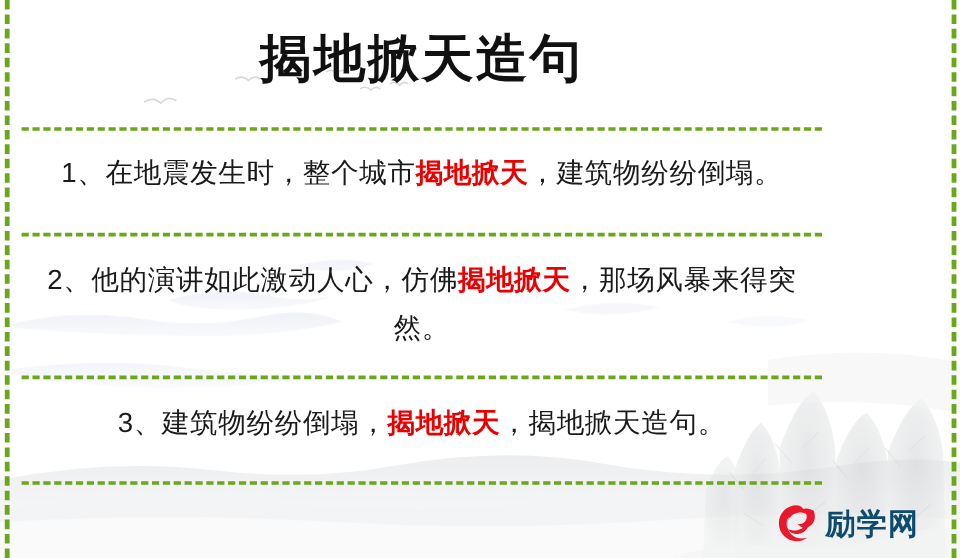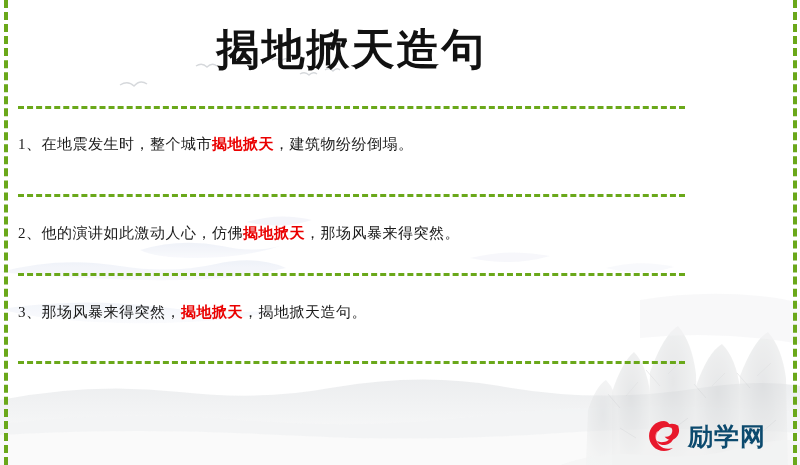--- a/index.html
+++ b/index.html
@@ -70,26 +70,27 @@
     height: 0;
     border-top: 3px dashed #6aa81a;
     margin: 0;
   }
   .d1 { margin-top: 31px; }
   .d2 { margin-top: 30px; }
   .d3 { margin-top: 20px; }
   .d4 { margin-top: 29px; }
 
   .sentence {
-    font-size: 15px;
+    font-size: 23px;
     line-height: 40px;
     color: #1a1a1a;
     letter-spacing: 0.5px;
-    font-family: Liberation Serif, serif;
+    font-family: Liberation Sans, sans-serif;
     white-space: normal;
+    text-align: center;
   }
   .s1 { padding-top: 15px; }
   .s2 { padding-top: 16px; }
   .s3 { padding-top: 16px; }
 
   .idiom {
     color: #ea0000;
     font-weight: 700;
   }
 
@@ -195,21 +196,21 @@
 
     <div class="divider d2"></div>
 
     <div class="sentence s2">
       <span>2、</span><span>他的演讲如此激动人心，仿佛</span><span class="idiom">揭地掀天</span><span>，那场风暴来得突然。</span>
     </div>
 
     <div class="divider d3"></div>
 
     <div class="sentence s3">
-      <span>3、</span><span>那场风暴来得突然，</span><span class="idiom">揭地掀天</span><span>，揭地掀天造句。</span>
+      <span>3、</span><span>建筑物纷纷倒塌，</span><span class="idiom">揭地掀天</span><span>，揭地掀天造句。</span>
     </div>
 
     <div class="divider d4"></div>
 
   </div>
 
   <div id="watermark">
     <svg id="logo-mark" viewBox="0 0 100 100">
       <path d="M50 6 C25 6 6 26 6 50 C6 74 25 94 50 94 C60 94 69 91 76 85
                C62 90 46 87 36 77 C24 65 24 45 36 33 C46 23 62 21 74 28

